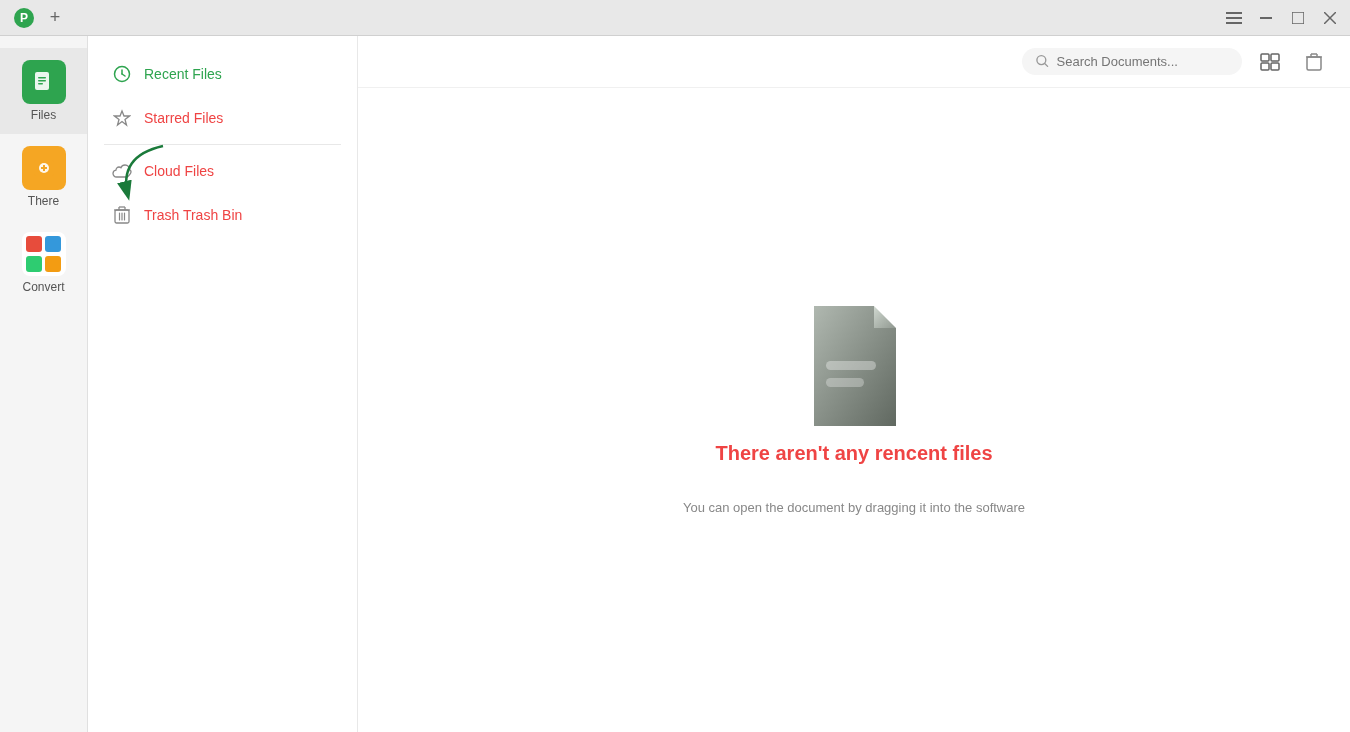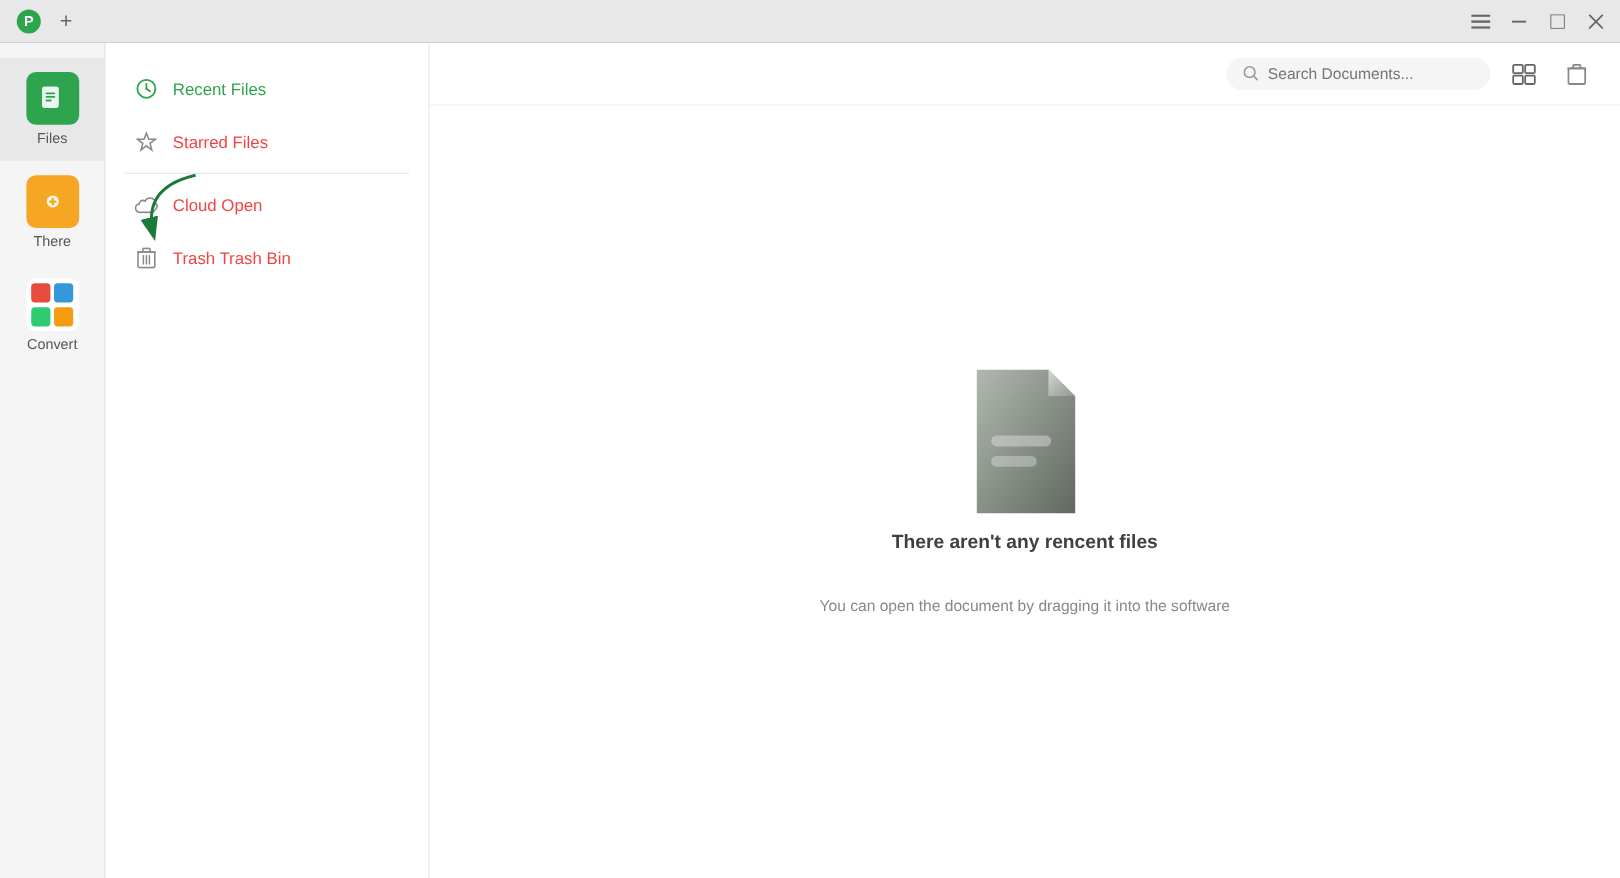--- a/index.html
+++ b/index.html
@@ -193,23 +193,23 @@
       align-items: center;
       justify-content: center;
       gap: 16px;
     }
     .file-illustration {
       width: 100px;
       height: 120px;
       position: relative;
     }
     .empty-title {
-      font-size: 16px;
+      font-size: 20px;
       font-weight: 600;
-      color: #404040;
+      color: #ef4444;
     }
     .empty-subtitle {
       font-size: 13px;
       color: #888;
       margin-top: 19px;
     }
 
     
     .convert-squares {
       display: grid;
@@ -339,21 +339,21 @@
     </div>
 
     <div class="nav-divider"></div>
 
     <div class="nav-item">
       <div class="nav-icon">
         <svg width="20" height="14" viewBox="0 0 20 14" fill="none">
           <path d="M15.5 13H4.5C2.57 13 1 11.43 1 9.5C1 7.73 2.3 6.26 4 6.03C4 4.36 5.36 3 7 3C7.74 3 8.42 3.27 8.95 3.72C9.57 2.12 11.14 1 13 1C15.76 1 18 3.24 18 6C18 6.03 18 6.07 18 6.1C18.06 6.04 19 6.72 19 7.75C19 9.54 17.6 11 15.5 13Z" stroke="#888" stroke-width="1.3" fill="none"></path>
         </svg>
       </div>
-      <span>Cloud Open</span>
+      <span>Cloud Files</span>
     </div>
 
     <div class="nav-item">
       <div class="nav-icon">
         <svg width="16" height="18" viewBox="0 0 16 18" fill="none">
           <rect x="1" y="4" width="14" height="13" rx="1.5" stroke="#888" stroke-width="1.3" fill="none"></rect>
           <line x1="0" y1="4" x2="16" y2="4" stroke="#888" stroke-width="1.3"></line>
           <line x1="5" y1="4" x2="5" y2="1" stroke="#888" stroke-width="1.3"></line>
           <line x1="11" y1="4" x2="11" y2="1" stroke="#888" stroke-width="1.3"></line>
           <line x1="5" y1="1" x2="11" y2="1" stroke="#888" stroke-width="1.3"></line>

